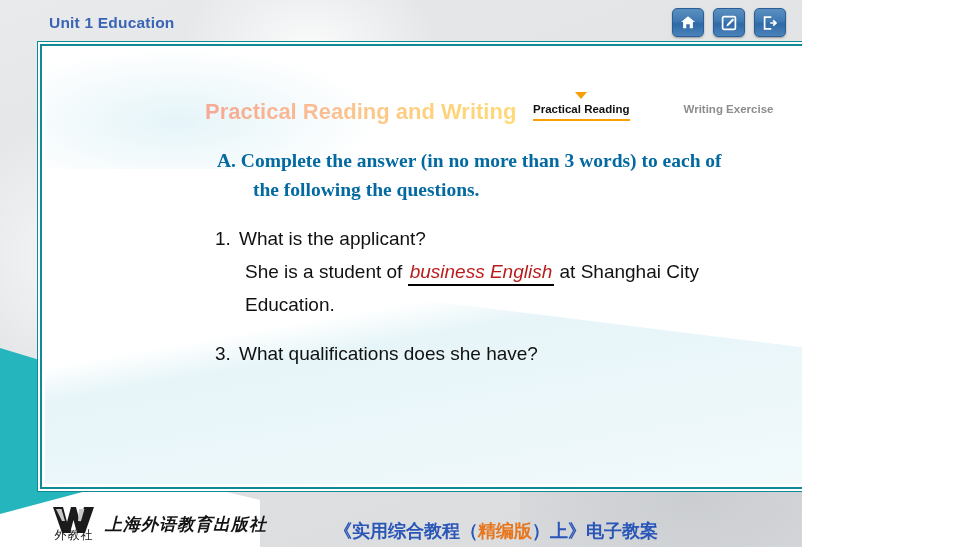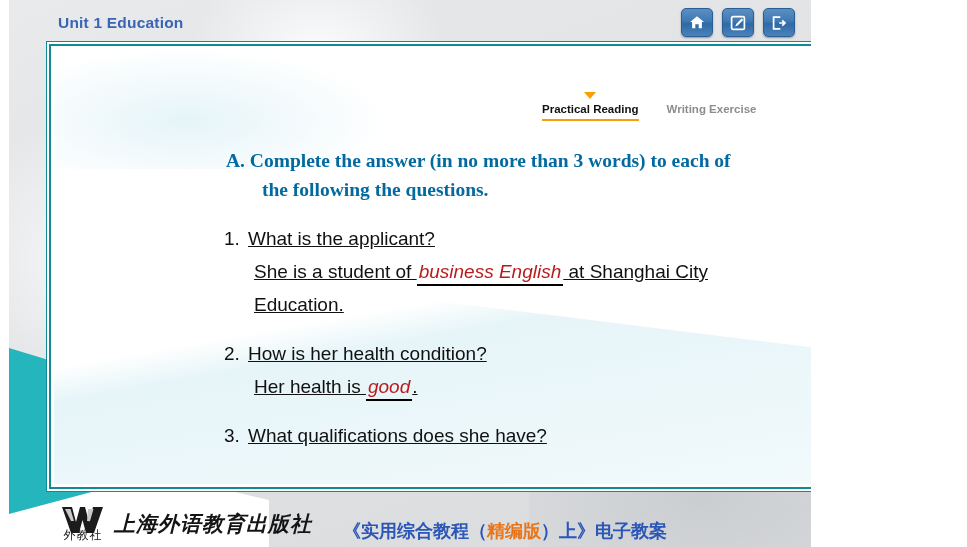--- a/index.html
+++ b/index.html
@@ -4,21 +4,20 @@
 <style>
   html,body{margin:0;padding:0;}
   body{
     width:967px;height:547px;overflow:hidden;
     font-family:"Liberation Sans", sans-serif;
     background:#ffffff;
   }
   .stage{
     position:relative;width:802px;height:547px;overflow:hidden;
     background:linear-gradient(160deg,#e9eaec 0%,#e3e5e7 28%,#dfe1e3 55%,#d9dbdd 100%);
-    margin-left:9px;
   }
   
   .wm1{position:absolute;left:180px;top:-40px;width:260px;height:150px;
        background:radial-gradient(ellipse at 50% 60%, rgba(255,255,255,.85) 0%, rgba(255,255,255,0) 70%);
        pointer-events:none;}
   .wm2{position:absolute;left:520px;top:470px;width:430px;height:150px;
        background:radial-gradient(ellipse at 40% 20%, rgba(190,193,197,.55) 0%, rgba(190,193,197,0) 70%);
        pointer-events:none;}
   .wm3{position:absolute;left:-60px;top:120px;width:200px;height:280px;
        background:radial-gradient(ellipse at 70% 50%, rgba(255,255,255,.7) 0%, rgba(255,255,255,0) 72%);
@@ -56,37 +55,37 @@
   .panel-wash2{position:absolute;left:0;top:0;width:330px;height:120px;
     background:radial-gradient(ellipse at 40% 60%, rgba(226,243,248,.9) 0%, rgba(226,243,248,0) 72%);}
 
   
   .lesson-title{position:absolute;left:160px;top:50px;font-size:22px;font-weight:bold;
     background:linear-gradient(90deg,#f6a893 0%,#fbbf92 40%,#fdd07d 70%,#ffd978 100%);
     -webkit-background-clip:text;background-clip:text;color:transparent;
     -webkit-text-fill-color:transparent;white-space:nowrap;}
 
   
-  .tabs{position:absolute;left:488px;top:54px;display:flex;align-items:flex-start;gap:28px;}
+  .tabs{position:absolute;left:488px;top:54px;display:flex;align-items:flex-start;gap:54px;}
   .tab{position:relative;font-size:11.5px;font-weight:bold;color:#8d8d8d;padding-bottom:4px;
     cursor:pointer;white-space:nowrap;}
   .tab.active{color:#121212;border-bottom:2.5px solid #f7a004;}
   .tab .caret{position:absolute;left:50%;top:-11px;transform:translateX(-50%);
     width:0;height:0;border-left:6px solid transparent;border-right:6px solid transparent;
     border-top:7px solid #f7a004;}
 
   
   .instr{position:absolute;left:172px;top:97px;width:700px;
     font-family:"Liberation Serif", serif;font-size:19.5px;font-weight:bold;color:#0369a1;
     line-height:29px;}
   .instr .l2{display:block;padding-left:36px;}
 
   
   .qlist{position:absolute;left:170px;top:173px;width:720px;
-    font-size:19px;color:#111;line-height:33px;text-decoration:underline;}
+    font-size:19px;color:#111;line-height:33px;}
   .qitem{margin-bottom:16px;}
   .qline{white-space:nowrap;}
   .qnum{display:inline-block;width:24px;}
   .aline{padding-left:30px;}
   .blank{color:#b91c1c;font-style:italic;border-bottom:2px solid #000;
     padding:0 2px;display:inline-block;line-height:24px;}
 
   
   .navs{position:absolute;right:27px;bottom:14px;display:flex;gap:15px;align-items:center;}
   .navbtn{width:37px;height:25px;border-radius:50%;cursor:pointer;
@@ -96,21 +95,21 @@
   .tri-l{width:0;height:0;border-top:7px solid transparent;border-bottom:7px solid transparent;
     border-right:12px solid #2b2b2b;}
   .tri-r{width:0;height:0;border-top:7px solid transparent;border-bottom:7px solid transparent;
     border-left:12px solid #2b2b2b;}
 
   
   .footer-logo{position:absolute;left:50px;top:505px;display:flex;align-items:center;gap:9px;}
   .logo-mark{width:46px;height:38px;position:relative;}
   .logo-sub{position:absolute;left:3px;bottom:-1px;width:42px;text-align:center;
     font-size:12px;color:#1a1a1a;letter-spacing:1px;font-family:"DejaVu Sans",sans-serif;}
-  .logo-text{font-size:21px;font-weight:bold;color:#141414;letter-spacing:1px;
+  .logo-text{font-size:17px;font-weight:bold;color:#141414;letter-spacing:1px;
     font-family:Liberation Serif, serif;font-style:italic;}
   .footer-right{position:absolute;right:144px;top:519px;font-size:18px;font-weight:bold;
     color:#2a56b8;white-space:nowrap;font-family:"DejaVu Sans", sans-serif;}
   .footer-right .hl{color:#e8751a;}
 </style>
 </head>
 <body>
 
 <div class="stage">
 
@@ -142,20 +141,21 @@
       </svg>
     </div>
   </div>
 
   <div class="panel-outer">
     <div class="panel-mid">
       <div class="panel">
         <div class="panel-wash"></div>
         <div class="panel-wash2"></div>
 
+        <div class="lesson-title">Practical Reading and Writing</div>
 
         <div class="tabs">
           <div class="tab active">
             <span class="caret"></span>
             <span>Practical Reading</span>
           </div>
           <div class="tab">
             <span>Writing Exercise</span>
           </div>
         </div>
@@ -168,26 +168,20 @@
         <div class="qlist">
 
           <div class="qitem">
             <div class="qline">
               <span class="qnum">1.</span><span>What is the applicant?</span>
             </div>
             <div class="qline aline"><span>She is a student of </span><span class="blank">business English </span><span> at Shanghai City</span></div>
             <div class="qline aline">Education.</div>
           </div>
 
-          <div class="qitem">
-            <div class="qline">
-              <span class="qnum">2.</span><span>How is her health condition?</span>
-            </div>
-            <div class="qline aline"><span>Her health is </span><span class="blank"> good </span><span>.</span></div>
-          </div>
 
           <div class="qitem">
             <div class="qline">
               <span class="qnum">3.</span><span>What qualifications does she have?</span>
             </div>
           </div>
 
         </div>
 
         <div class="navs">

